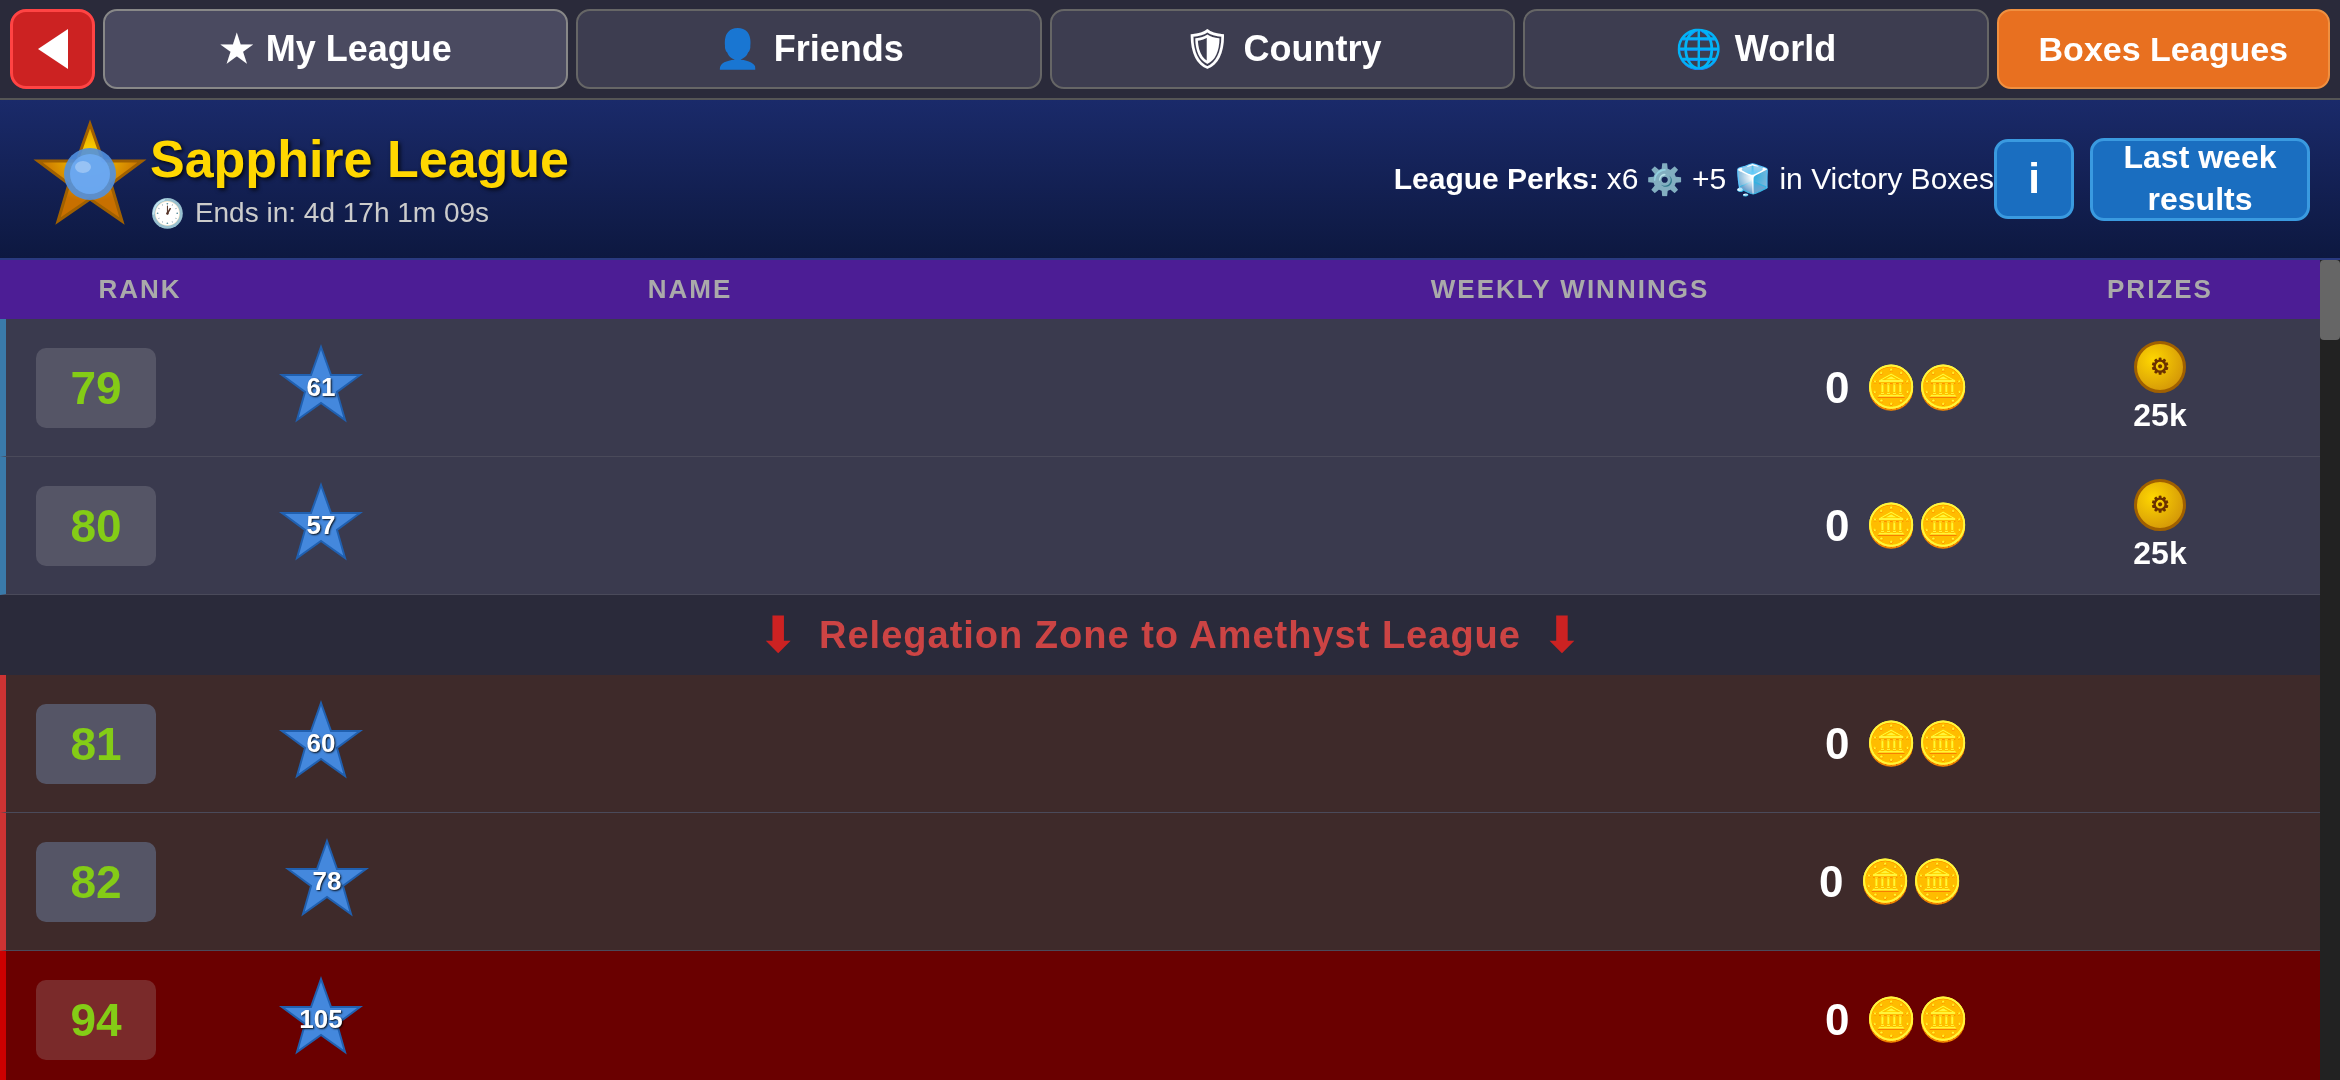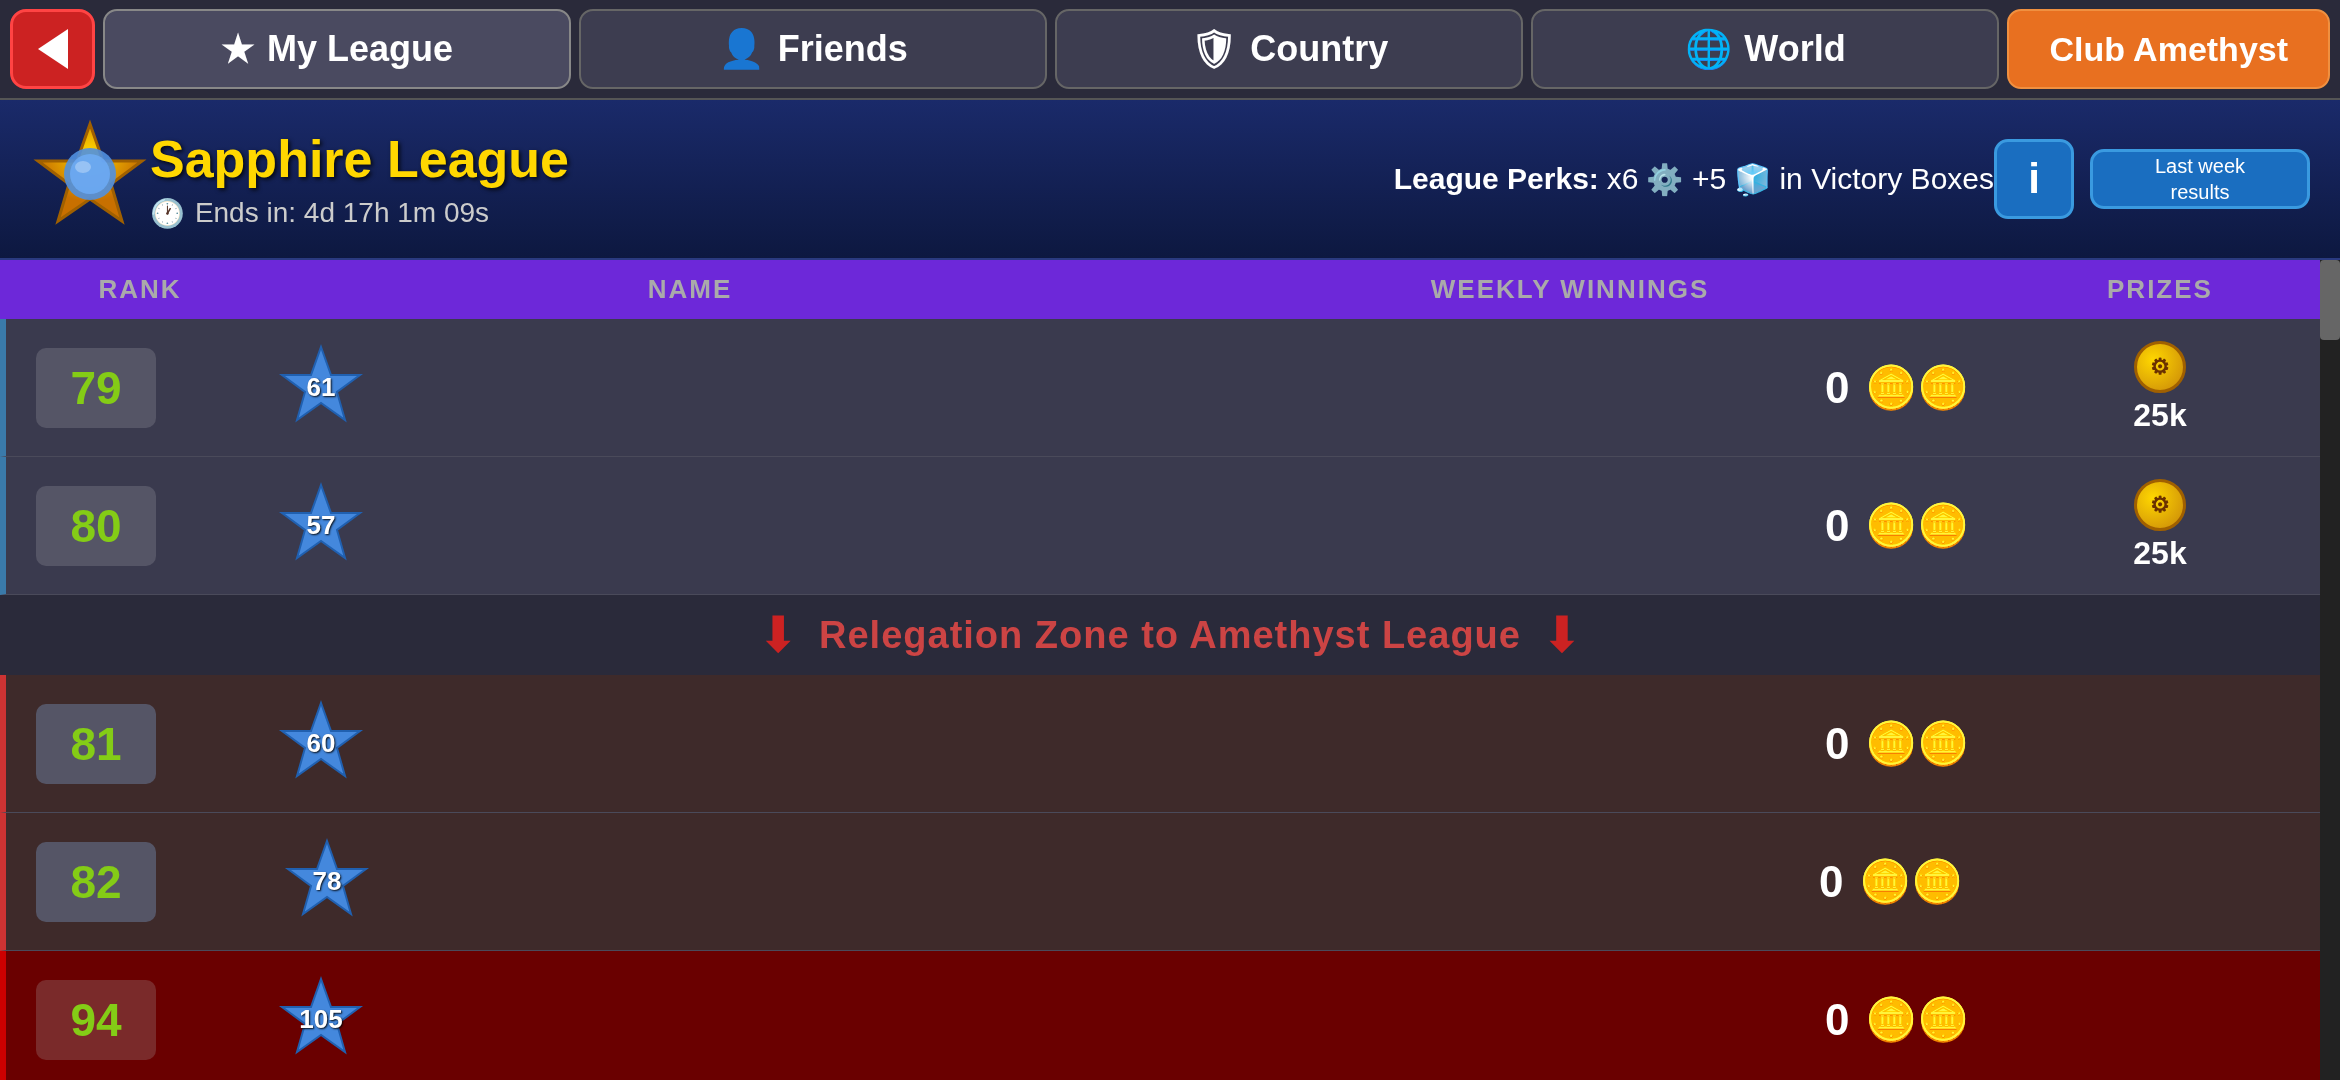--- a/index.html
+++ b/index.html
@@ -150,41 +150,41 @@
       display: flex;
       align-items: center;
       justify-content: center;
       cursor: pointer;
       font-size: 42px;
       color: white;
       font-weight: bold;
     }
     .last-week-btn {
       width: 220px;
-      height: 60px;
+      height: 83px;
       background: #1a6ec0;
       border: 3px solid #3a9ae0;
       border-radius: 14px;
       display: flex;
       align-items: center;
       justify-content: center;
       cursor: pointer;
-      font-size: 20px;
-      color: white;
-      font-weight: normal;
+      font-size: 32px;
+      color: white;
+      font-weight: bold;
       text-align: center;
       line-height: 1.3;
     }
 
     
     .table-header {
       display: grid;
       grid-template-columns: 220px 1fr 1fr 300px;
       padding: 14px 30px;
-      background: #6d28d9;
+      background: #4c1d95;
     }
     .table-header-cell {
       font-size: 26px;
       color: #aaaaaa;
       font-weight: bold;
       text-align: center;
       letter-spacing: 2px;
       text-transform: uppercase;
     }
     .table-row {
@@ -351,21 +351,21 @@
     <span class="nav-tab-icon">🛡</span>
     <span>Country</span>
   </div>
 
   <div class="nav-tab">
     <span class="nav-tab-icon">🌐</span>
     <span>World</span>
   </div>
 
   <div class="club-leagues-btn">
-    <span>Club Amethyst</span>
+    <span>Boxes Leagues</span>
   </div>
 </div>
 
 <div class="league-header">
   <div class="league-star">
     <svg viewBox="0 0 120 120">
       <defs>
         <radialGradient id="starGrad" cx="50%" cy="30%">
           <stop offset="0%" stop-color="#ffd700"></stop>
           <stop offset="100%" stop-color="#c87000"></stop>

